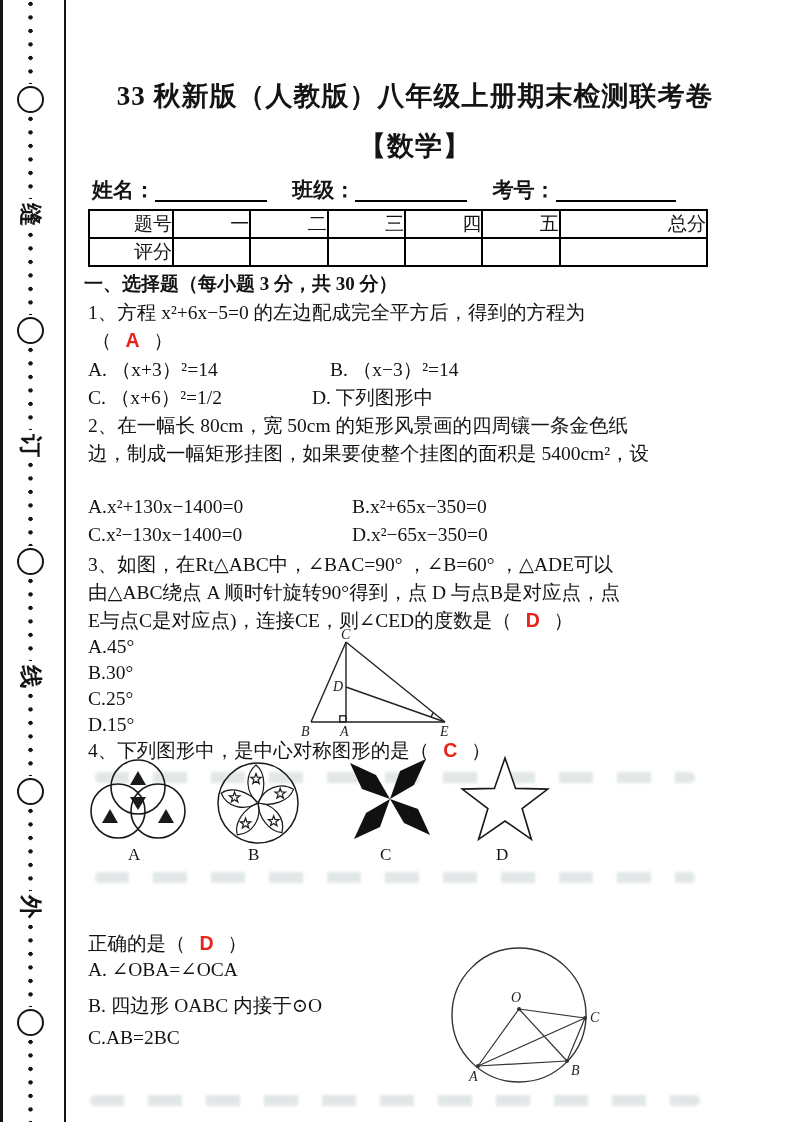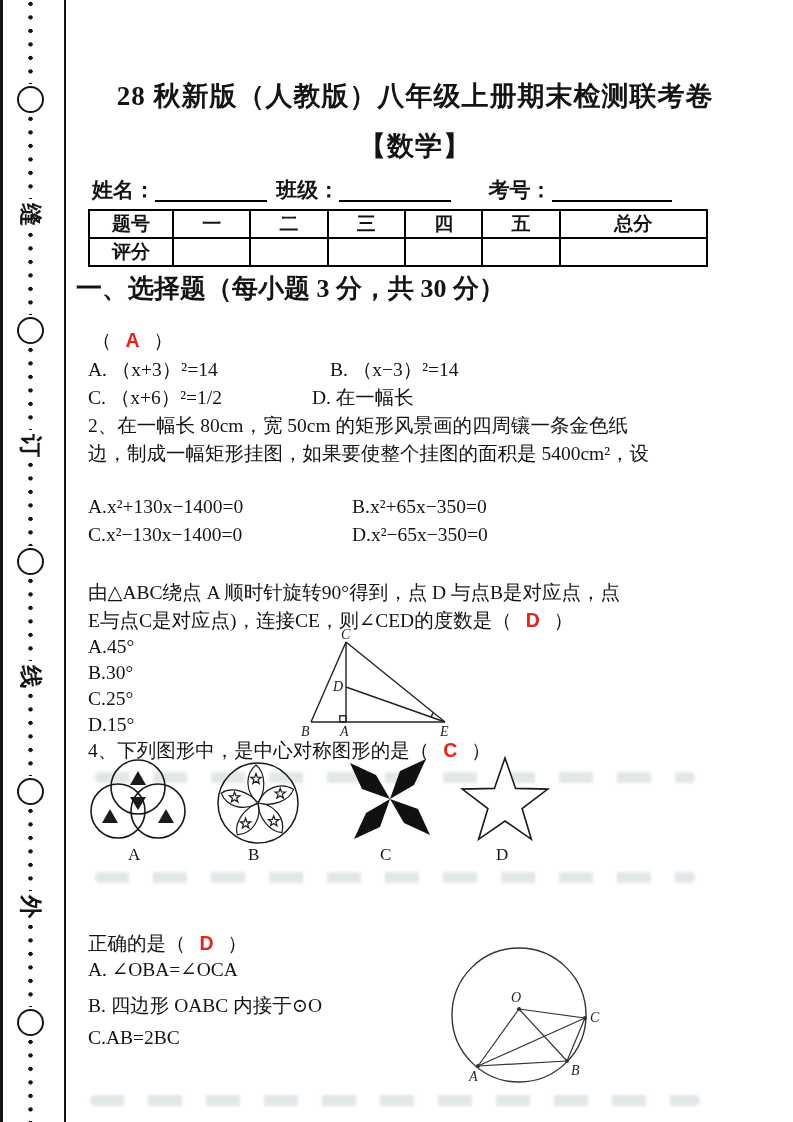--- a/index.html
+++ b/index.html
@@ -18,21 +18,21 @@
   
   .title { left:65px; width:700px; text-align:center; font-weight:700; font-size:27px; letter-spacing:1px; }
   
   .line { font-size:19.5px; white-space:nowrap; }
   .bold { font-weight:700; }
   .ans  { color:#e8231a; font-family:"Liberation Sans","DejaVu Sans",sans-serif; font-weight:700; margin:0 14px; }
   .blank { display:inline-block; height:22px; border-bottom:2.3px solid #000; vertical-align:-5px; }
   .info { font-size:21px; font-weight:700; }
   
   table.score { position:absolute; left:88px; top:209px; width:620px; border-collapse:collapse; }
-  table.score td { border:2px solid #000; height:16px; text-align:center; font-size:19px; font-weight:700; }
+  table.score td { border:2px solid #000; height:16px; text-align:right; font-size:19px; font-weight:400; }
   td.qnum { width:84px; }
   .figlabel { font-size:17px; }
   .wm { position:absolute; height:11px; border-radius:6px; opacity:.45; filter:blur(1.4px);
         background:repeating-linear-gradient(90deg, rgba(125,148,148,.5) 0 34px, rgba(0,0,0,0) 34px 58px); }
   svg text { font-family:"Liberation Serif","DejaVu Serif",serif; font-style:italic; font-size:14px; fill:#222; }
 </style>
 </head>
 <body>
 
 <div class="page">
@@ -54,27 +54,27 @@
     <div class="dots"></div>
     <div class="ring"></div>
     <div class="dots"></div>
     <div class="bchar">外</div>
     <div class="dots"></div>
     <div class="ring"></div>
     <div class="dots"></div>
   </div>
   <div class="vline" style="left:64px;width:2px"></div>
 
-  <div class="abs title" style="top:78px">28 秋新版（人教版）八年级上册期末检测联考卷</div>
+  <div class="abs title" style="top:78px">33 秋新版（人教版）八年级上册期末检测联考卷</div>
   <div class="abs title" style="top:128px">【数学】</div>
 
   <div class="abs info" style="top:176px;left:92px">
     <span>姓名：</span><span class="blank" style="width:112px"></span>
-    <span style="margin-left:4px">班级：</span><span class="blank" style="width:112px"></span>
-    <span style="margin-left:32px">考号：</span><span class="blank" style="width:120px"></span>
+    <span style="margin-left:20px">班级：</span><span class="blank" style="width:112px"></span>
+    <span style="margin-left:20px">考号：</span><span class="blank" style="width:120px"></span>
   </div>
 
   <table class="score">
     <tbody>
         <tr>
       <td class="qnum">题号</td>
       <td>一</td>
       <td>二</td>
       <td>三</td>
       <td>四</td>
@@ -86,37 +86,39 @@
       <td></td>
       <td></td>
       <td></td>
       <td></td>
       <td></td>
       <td></td>
     </tr>
   </tbody>
     </table>
 
-  <div class="abs line bold" style="top:271px;left:76px;font-size:26px">一、选择题（每小题 3 分，共 30 分）</div>
-
+  <div class="abs line bold" style="top:271px;left:84px;font-size:19px">一、选择题（每小题 3 分，共 30 分）</div>
+
+  <div class="abs line" style="top:299px;left:88px">1、方程 x²+6x−5=0 的左边配成完全平方后，得到的方程为</div>
   <div class="abs line" style="top:327px;left:92px">
     <span>（</span><span class="ans">A</span><span>）</span>
   </div>
   <div class="abs line" style="top:356px;left:88px">A. （x+3）²=14</div>
   <div class="abs line" style="top:356px;left:330px">B. （x−3）²=14</div>
   <div class="abs line" style="top:384px;left:88px">C. （x+6）²=1/2</div>
-  <div class="abs line" style="top:384px;left:312px">D. 在一幅长</div>
+  <div class="abs line" style="top:384px;left:312px">D. 下列图形中</div>
 
   <div class="abs line" style="top:412px;left:88px">2、在一幅长 80cm，宽 50cm 的矩形风景画的四周镶一条金色纸</div>
   <div class="abs line" style="top:440px;left:88px">边，制成一幅矩形挂图，如果要使整个挂图的面积是 5400cm²，设</div>
   <div class="abs line" style="top:496px;left:88px">A.x²+130x−1400=0</div>
   <div class="abs line" style="top:496px;left:352px">B.x²+65x−350=0</div>
   <div class="abs line" style="top:524px;left:88px">C.x²−130x−1400=0</div>
   <div class="abs line" style="top:524px;left:352px">D.x²−65x−350=0</div>
 
+  <div class="abs line" style="top:551px;left:88px">3、如图，在Rt△ABC中，∠BAC=90° ，∠B=60° ，△ADE可以</div>
   <div class="abs line" style="top:579px;left:88px">由△ABC绕点 A 顺时针旋转90°得到，点 D 与点B是对应点，点</div>
   <div class="abs line" style="top:607px;left:88px">
     <span>E与点C是对应点)，连接CE，则∠CED的度数是（</span><span class="ans">D</span><span>）</span>
   </div>
   <div class="abs line" style="top:636px;left:88px">A.45°</div>
   <div class="abs line" style="top:662px;left:88px">B.30°</div>
   <div class="abs line" style="top:688px;left:88px">C.25°</div>
   <div class="abs line" style="top:714px;left:88px">D.15°</div>
 
   <svg class="abs" style="left:293px;top:628px" width="170" height="112" viewBox="0 0 170 112">

